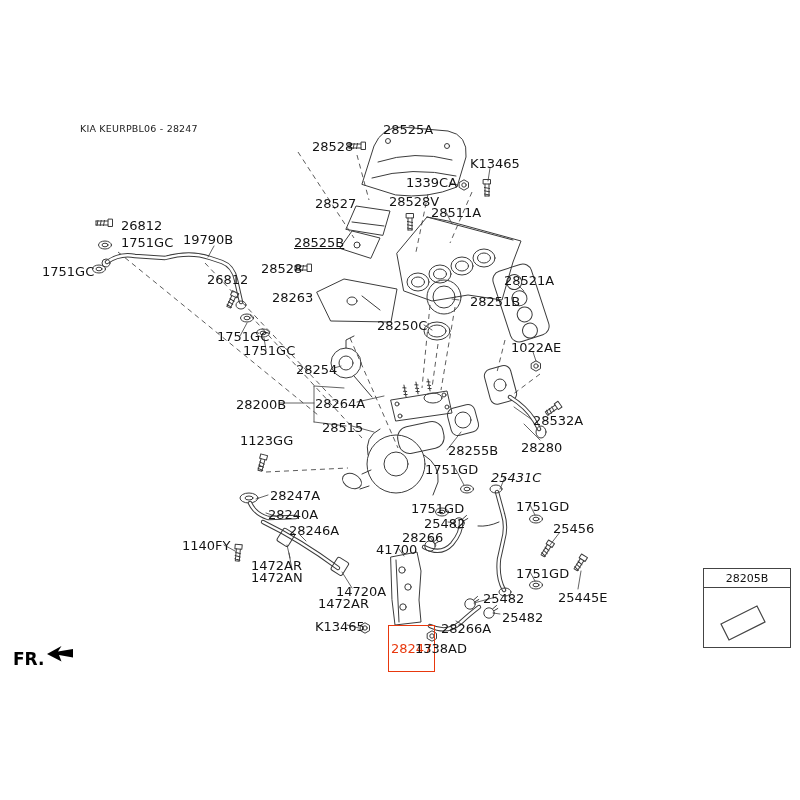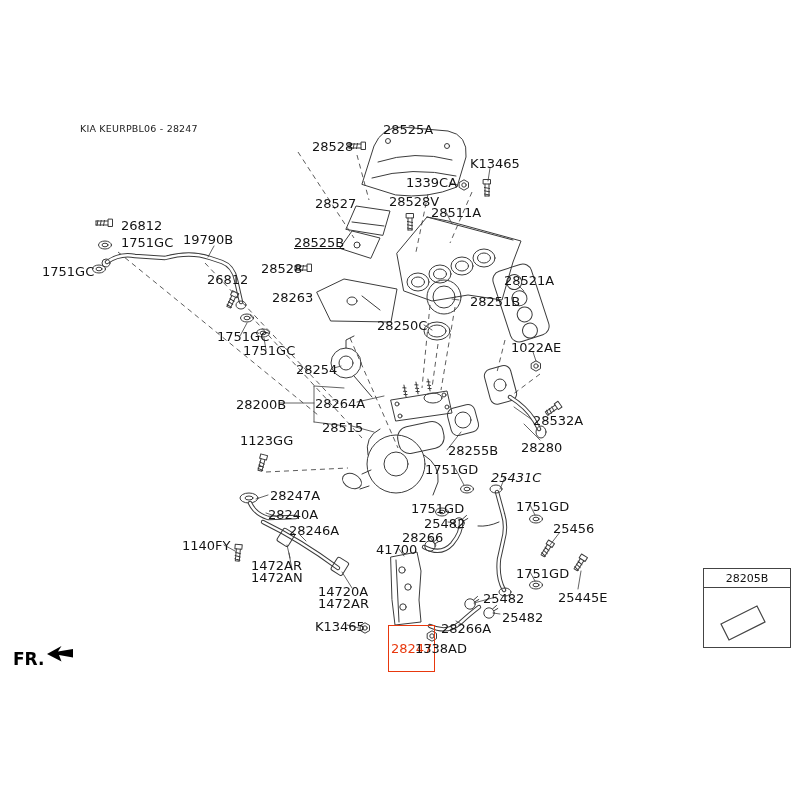--- a/index.html
+++ b/index.html
@@ -327,21 +327,21 @@
     <div class="part-label" style="left: 411px; top: 502px;">1751GD</div>
     <div class="part-label" style="left: 516px; top: 500px;">1751GD</div>
     <div class="part-label" style="left: 424px; top: 517px;">25482</div>
     <div class="part-label" style="left: 289px; top: 524px;">28246A</div>
     <div class="part-label" style="left: 402px; top: 531px;">28266</div>
     <div class="part-label" style="left: 553px; top: 522px;">25456</div>
     <div class="part-label" style="left: 182px; top: 539px;">1140FY</div>
     <div class="part-label" style="left: 251px; top: 559px;">1472AR</div>
     <div class="part-label" style="left: 251px; top: 571px;">1472AN</div>
     <div class="part-label" style="left: 376px; top: 543px;">41700</div>
-    <div class="part-label" style="left: 318px; top: 585px;">14720A</div>
+    <div class="part-label" style="left: 336px; top: 585px;">14720A</div>
     <div class="part-label" style="left: 318px; top: 597px;">1472AR</div>
     <div class="part-label" style="left: 516px; top: 567px;">1751GD</div>
     <div class="part-label" style="left: 483px; top: 592px;">25482</div>
     <div class="part-label" style="left: 558px; top: 591px;">25445E</div>
     <div class="part-label" style="left: 315px; top: 620px;">K13465</div>
     <div class="part-label" style="left: 502px; top: 611px;">25482</div>
     <div class="part-label highlight" style="left: 391px; top: 627px;">28247</div>
     <div class="part-label" style="left: 441px; top: 622px;">28266A</div>
     <div class="part-label" style="left: 415px; top: 642px;">1338AD</div>
   </div>

